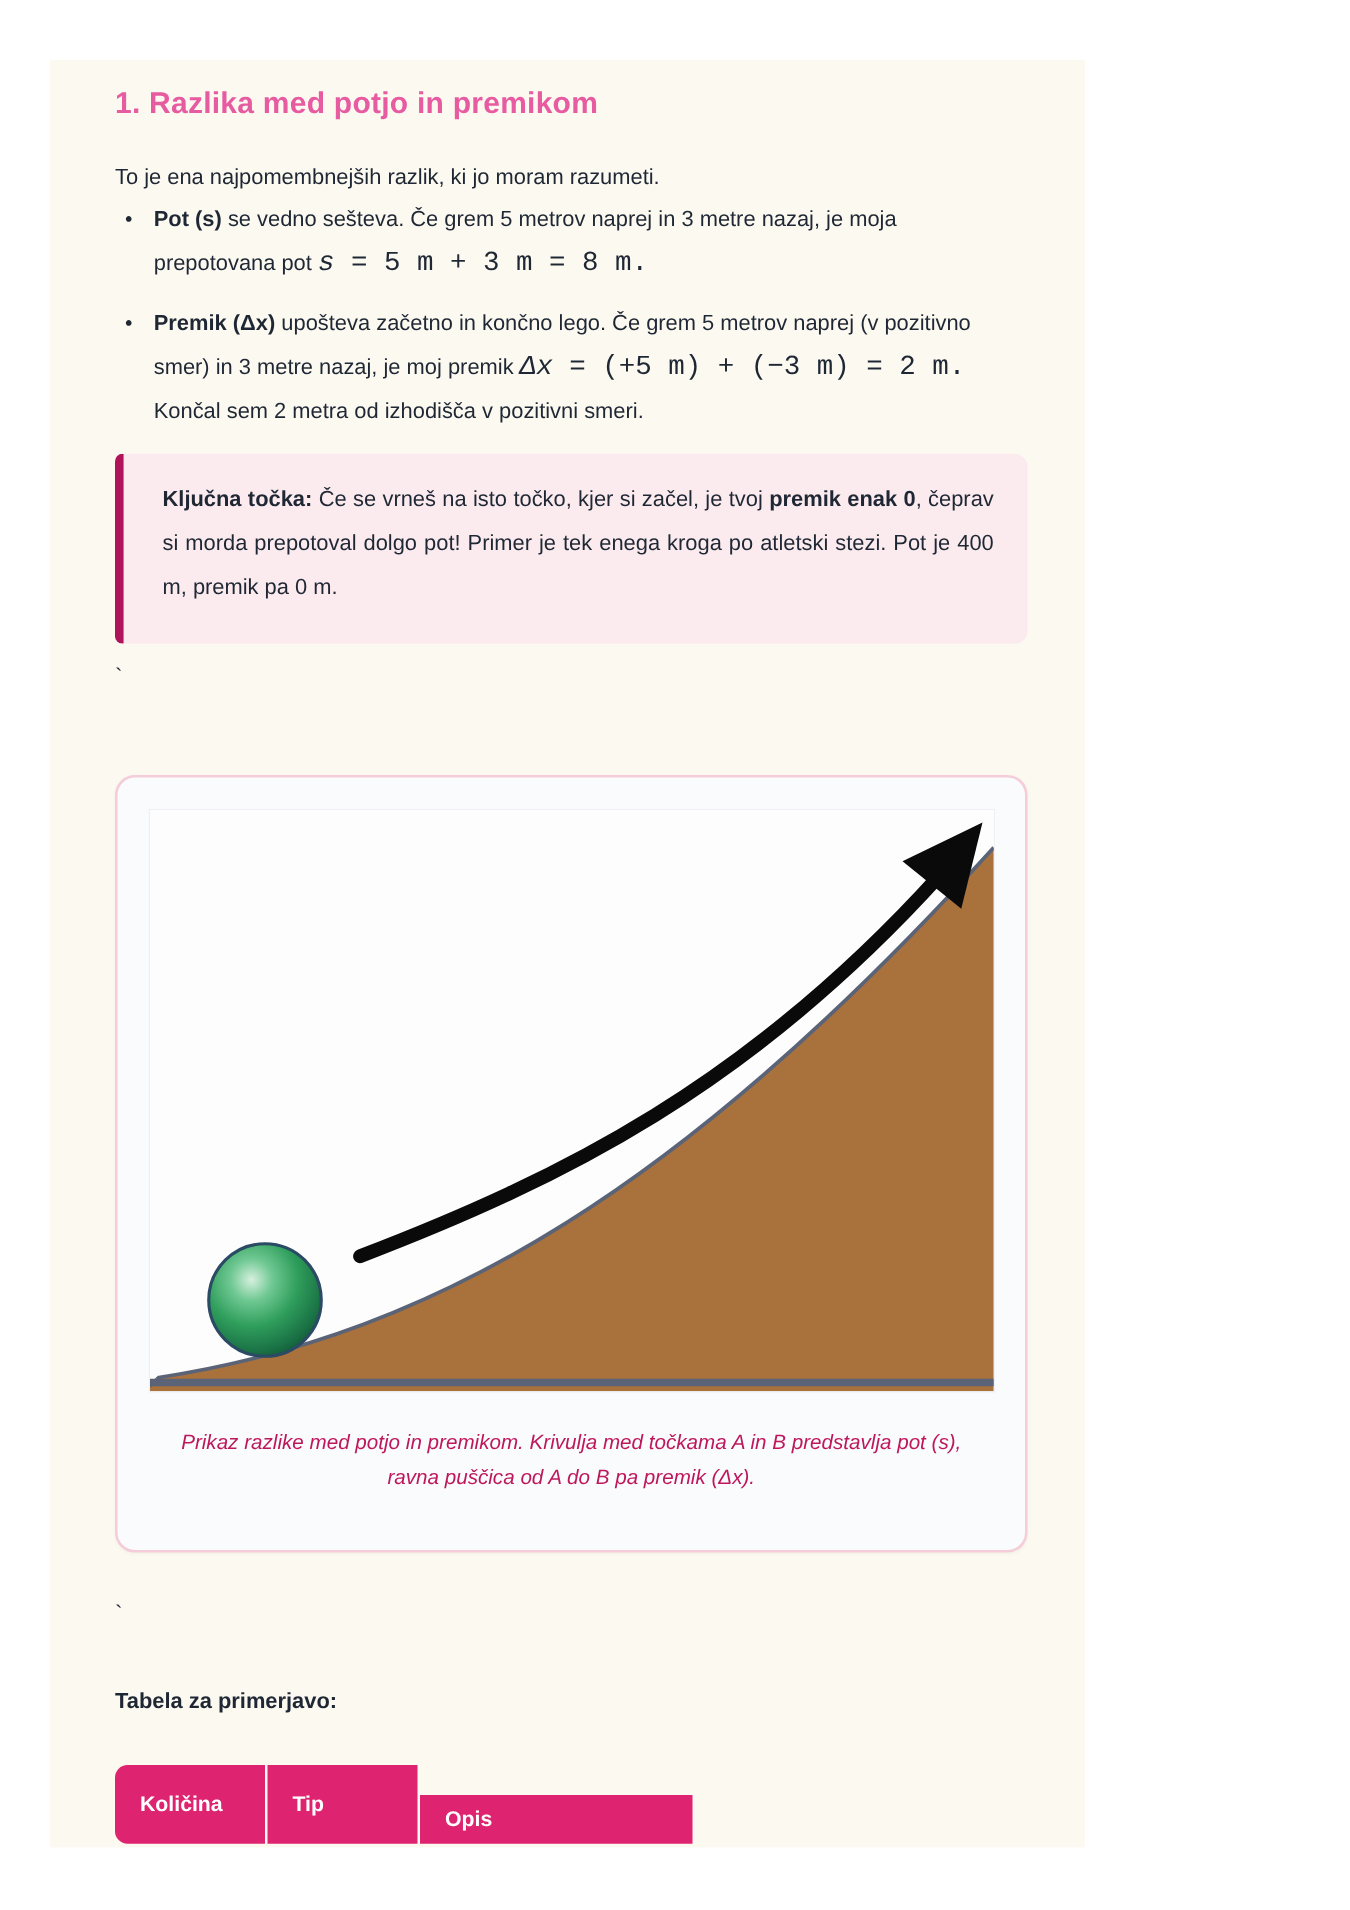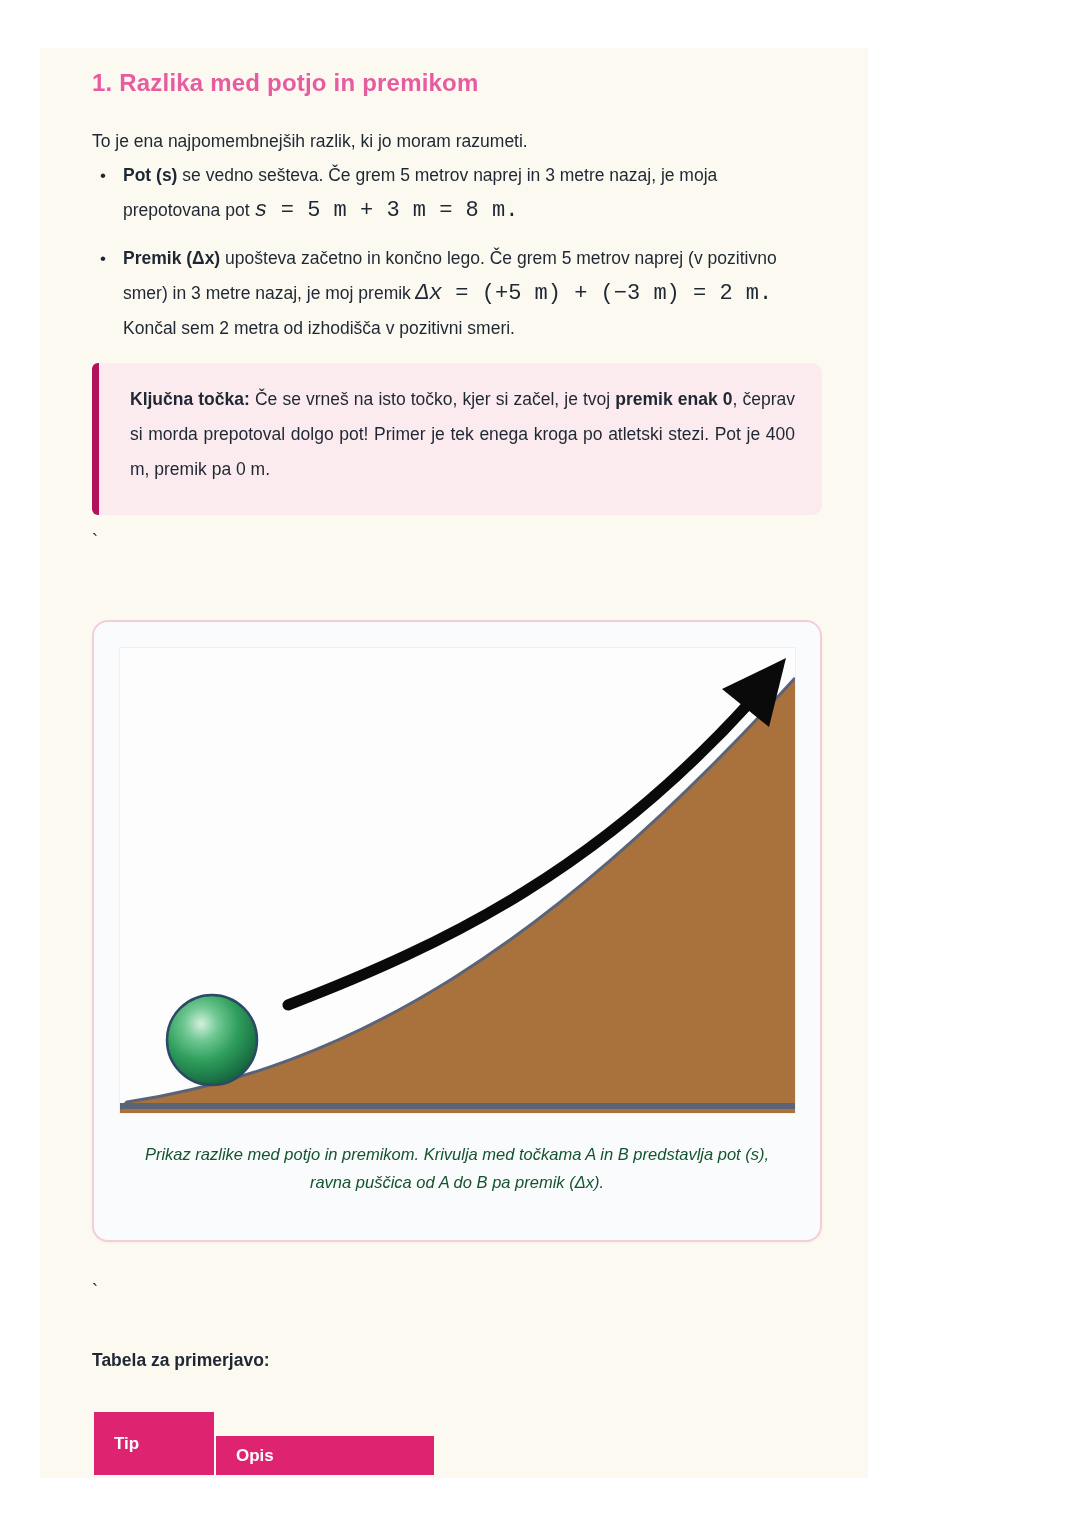--- a/index.html
+++ b/index.html
@@ -45,21 +45,21 @@
     position:absolute;left:52px;top:572px;width:730px;height:622px;box-sizing:border-box;
     background:#fafbfd;border:2px solid #f4cdd9;border-radius:16px;
     box-shadow:0 1px 3px rgba(0,0,0,0.04);
   }
   .figure-img{
     width:675px;height:465px;margin:25px auto 0;display:block;background:#fdfdfe;
     border:1px solid #eef0f4;box-sizing:content-box;
   }
   .figure-caption{
     margin:26px auto 0;width:640px;
-    font-size:16.5px;font-style:italic;color:#14532d;line-height:28px;text-align:center;
+    font-size:16.5px;font-style:italic;color:#be185d;line-height:28px;text-align:center;
   }
   .table-title{
     position:absolute;left:52px;top:1302px;
     font-size:17.5px;font-weight:700;
   }
   .cmp-table{
     position:absolute;left:52px;top:1364px;width:728px;height:63px;
     display:flex;
   }
   .cmp-cell{
@@ -124,20 +124,21 @@
         <polygon points="666,10 649,79 602,41" fill="#0a0a0a"></polygon>
       </svg>
       <div class="figure-caption">Prikaz razlike med potjo in premikom. Krivulja med točkama A in B predstavlja pot (s), ravna puščica od A do B pa premik (Δx).</div>
     </div>
 
     <div class="stray s2">`</div>
 
     <div class="table-title">Tabela za primerjavo:</div>
 
     <div class="cmp-table">
+      <div class="cmp-cell c0">Količina</div>
       <div class="cmp-cell c1">Tip</div>
       <div class="cmp-cell c2">Opis</div>
     </div>
 
     <div class="watermark">(c) Knowunity 2025</div>
 
   </div>
 </div>
 
 </body></html>

